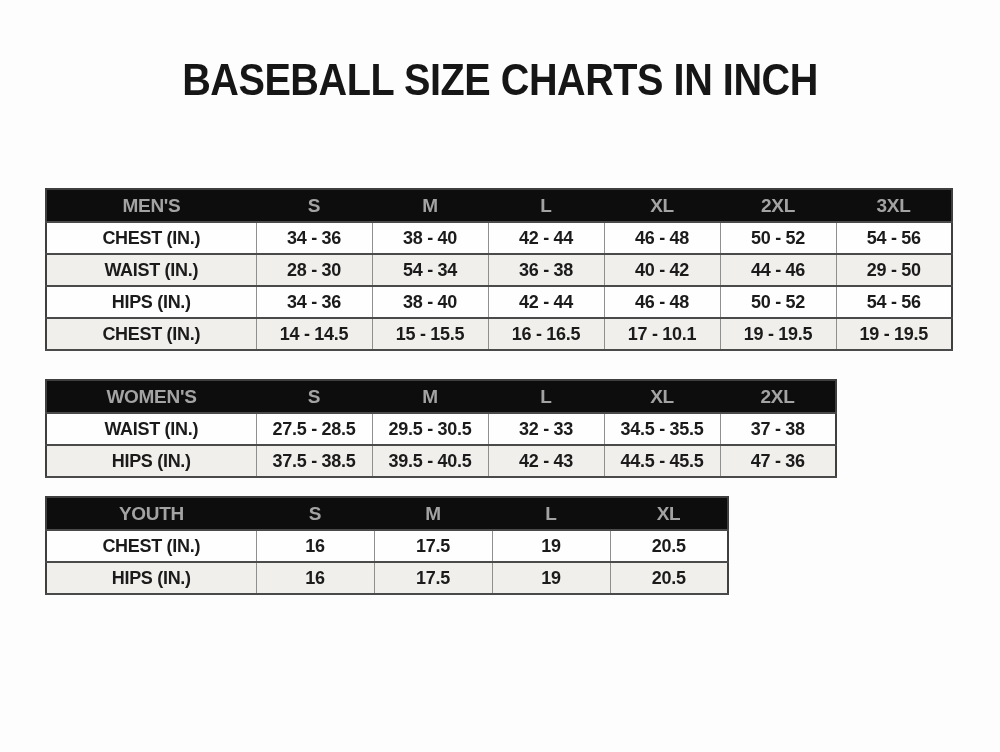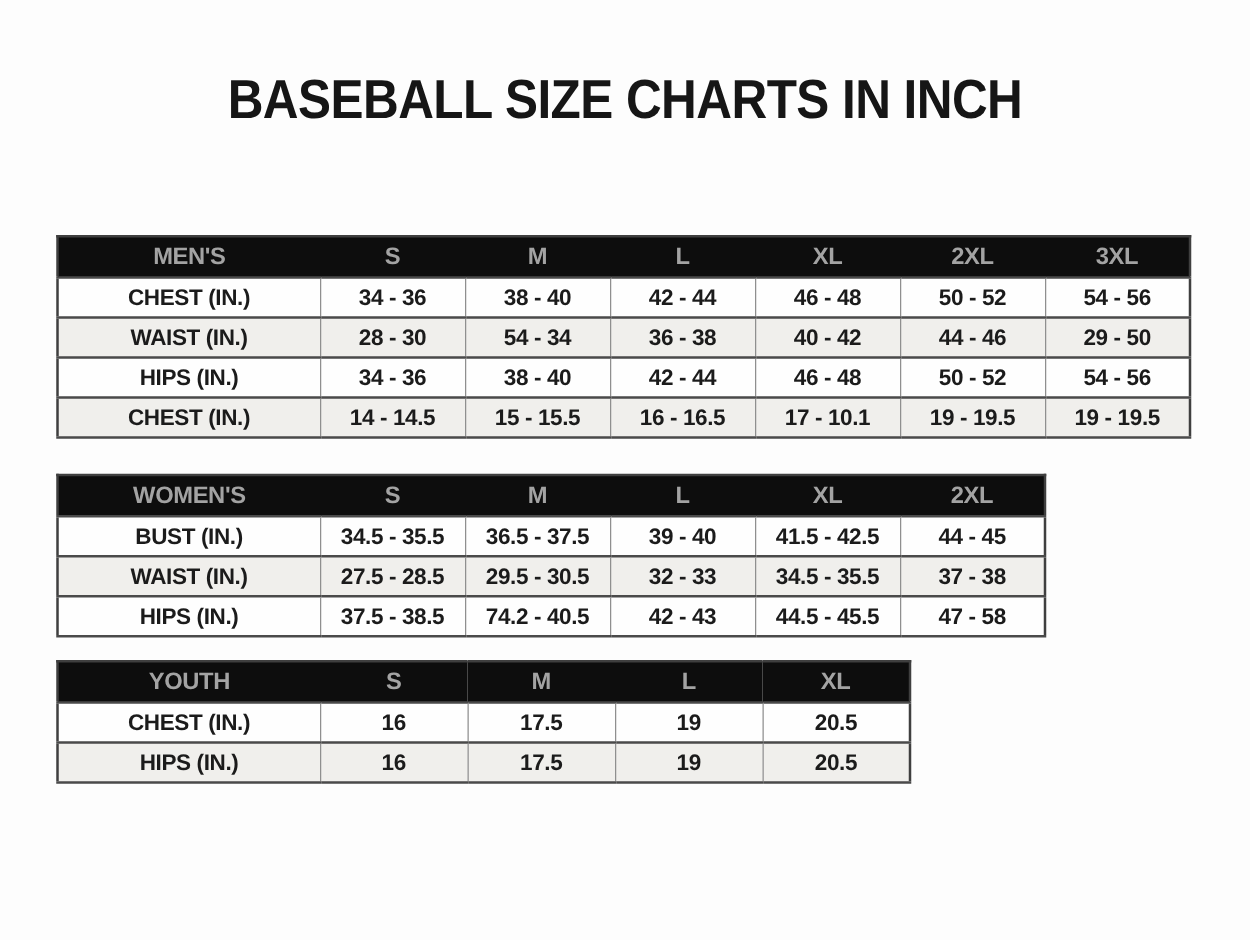--- a/index.html
+++ b/index.html
@@ -146,42 +146,34 @@
           <th>WOMEN'S</th>
           <th>S</th>
           <th>M</th>
           <th>L</th>
           <th>XL</th>
           <th>2XL</th>
         </tr>
       </thead>
       <tbody>
         <tr>
-          <td>BUST (IN.)</td>
-          <td>34.5 - 35.5</td>
-          <td>36.5 - 37.5</td>
-          <td>39 - 40</td>
-          <td>41.5 - 42.5</td>
-          <td>44 - 45</td>
-        </tr>
-        <tr>
           <td>WAIST (IN.)</td>
           <td>27.5 - 28.5</td>
           <td>29.5 - 30.5</td>
           <td>32 - 33</td>
           <td>34.5 - 35.5</td>
           <td>37 - 38</td>
         </tr>
         <tr>
           <td>HIPS (IN.)</td>
           <td>37.5 - 38.5</td>
-          <td>74.2 - 40.5</td>
+          <td>39.5 - 40.5</td>
           <td>42 - 43</td>
           <td>44.5 - 45.5</td>
-          <td>47 - 58</td>
+          <td>47 - 36</td>
         </tr>
       </tbody>
     </table>
   <table class="size-table" style="width: 684px;">
       <colgroup>
         <col style="width:210px">
         <col style="width:118px">
         <col style="width:118px">
         <col style="width:118px">
         <col style="width:118px">

